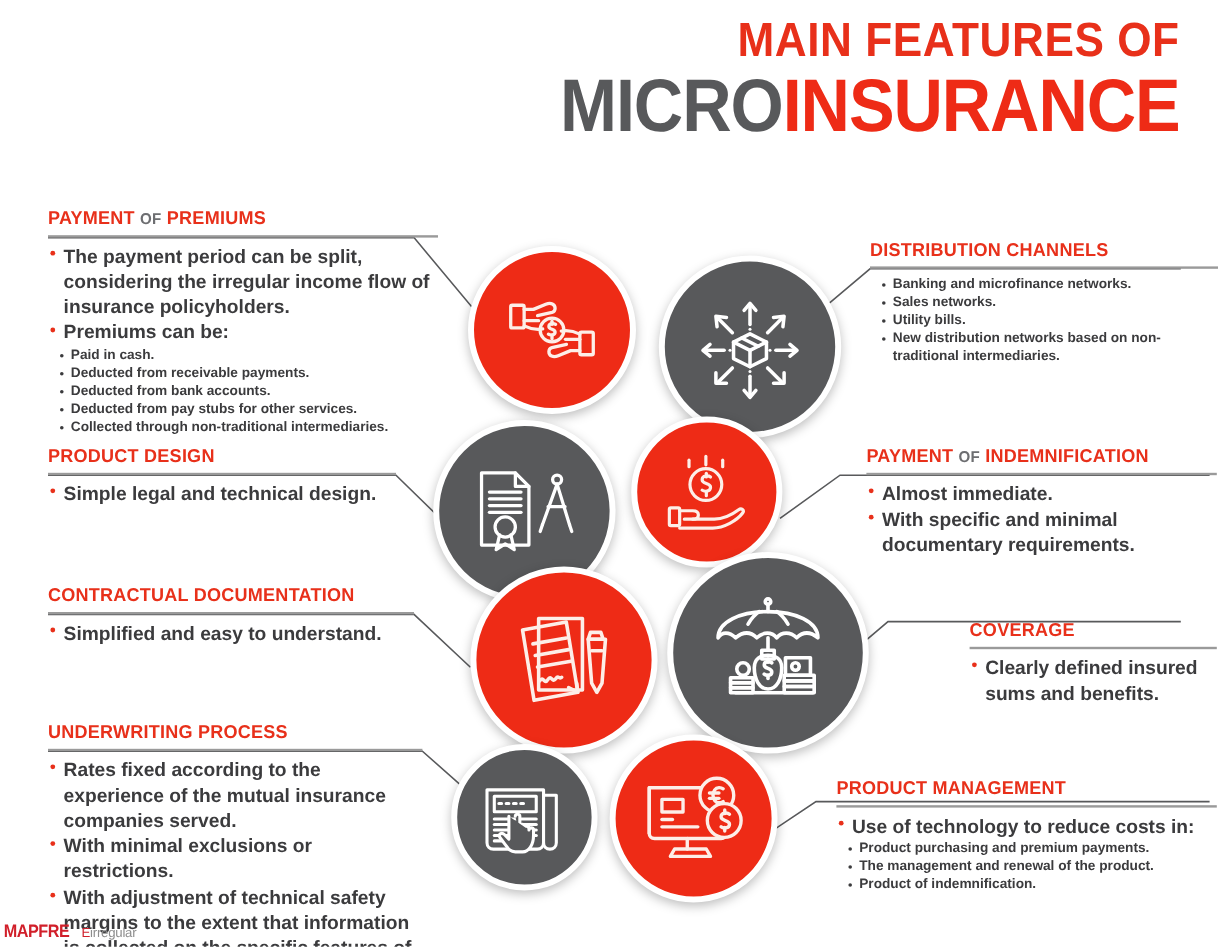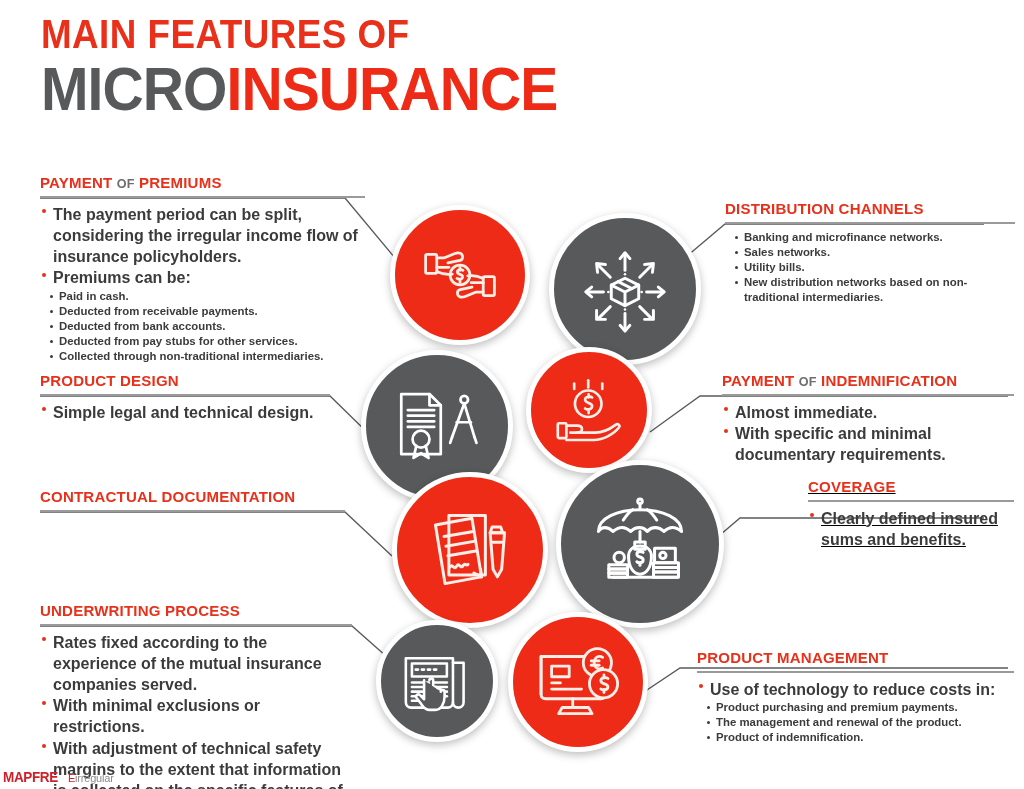--- a/index.html
+++ b/index.html
@@ -18,21 +18,21 @@
     height: 789px;
     background: #ffffff;
   }
 
   
   .title-block {
     position: absolute;
     top: 14px;
     left: 0;
     width: 1024px;
-    text-align: left;
+    text-align: right;
   }
   .title-line1 {
     font-size: 40px;
     font-weight: 700;
     letter-spacing: 0.5px;
     color: #e8301a;
     line-height: 1.0;
     font-stretch: condensed;
     transform: scaleX(0.92);
   }
@@ -402,20 +402,23 @@
     <div class="sec-title">PRODUCT DESIGN</div>
     <div class="sec-rule"></div>
     <ul class="bullets">
       <li>Simple legal and technical design.</li>
     </ul>
   </div>
 
   <div class="section left" style="left:40px; top:488px; width:305px;">
     <div class="sec-title">CONTRACTUAL DOCUMENTATION</div>
     <div class="sec-rule"></div>
+    <ul class="bullets">
+      <li>Simplified and easy to understand.</li>
+    </ul>
   </div>
 
   <div class="section left" style="left:40px; top:602px; width:312px;">
     <div class="sec-title">UNDERWRITING PROCESS</div>
     <div class="sec-rule"></div>
     <ul class="bullets">
       <li>Rates fixed according to the experience of the mutual insurance companies served.</li>
       <li>With minimal exclusions or restrictions.</li>
       <li>With adjustment of technical safety margins to the extent that information is collected on the specific features of the risks covered.</li>
     </ul>
@@ -438,21 +441,21 @@
       <span class="of">OF</span>
       <span>INDEMNIFICATION</span>
     </div>
     <div class="sec-rule"></div>
     <ul class="bullets">
       <li>Almost immediate.</li>
       <li>With specific and minimal documentary requirements.</li>
     </ul>
   </div>
 
-  <div class="section right" style="left:808px; top:478px; width:206px;text-decoration:underline;">
+  <div class="section right" style="left:808px; top:517px; width:206px;">
     <div class="sec-title">COVERAGE</div>
     <div class="sec-rule"></div>
     <ul class="bullets">
       <li>Clearly defined insured sums and benefits.</li>
     </ul>
   </div>
 
   <div class="section right" style="left:697px; top:649px; width:317px;">
     <div class="sec-title">PRODUCT MANAGEMENT</div>
     <div class="sec-rule"></div>

